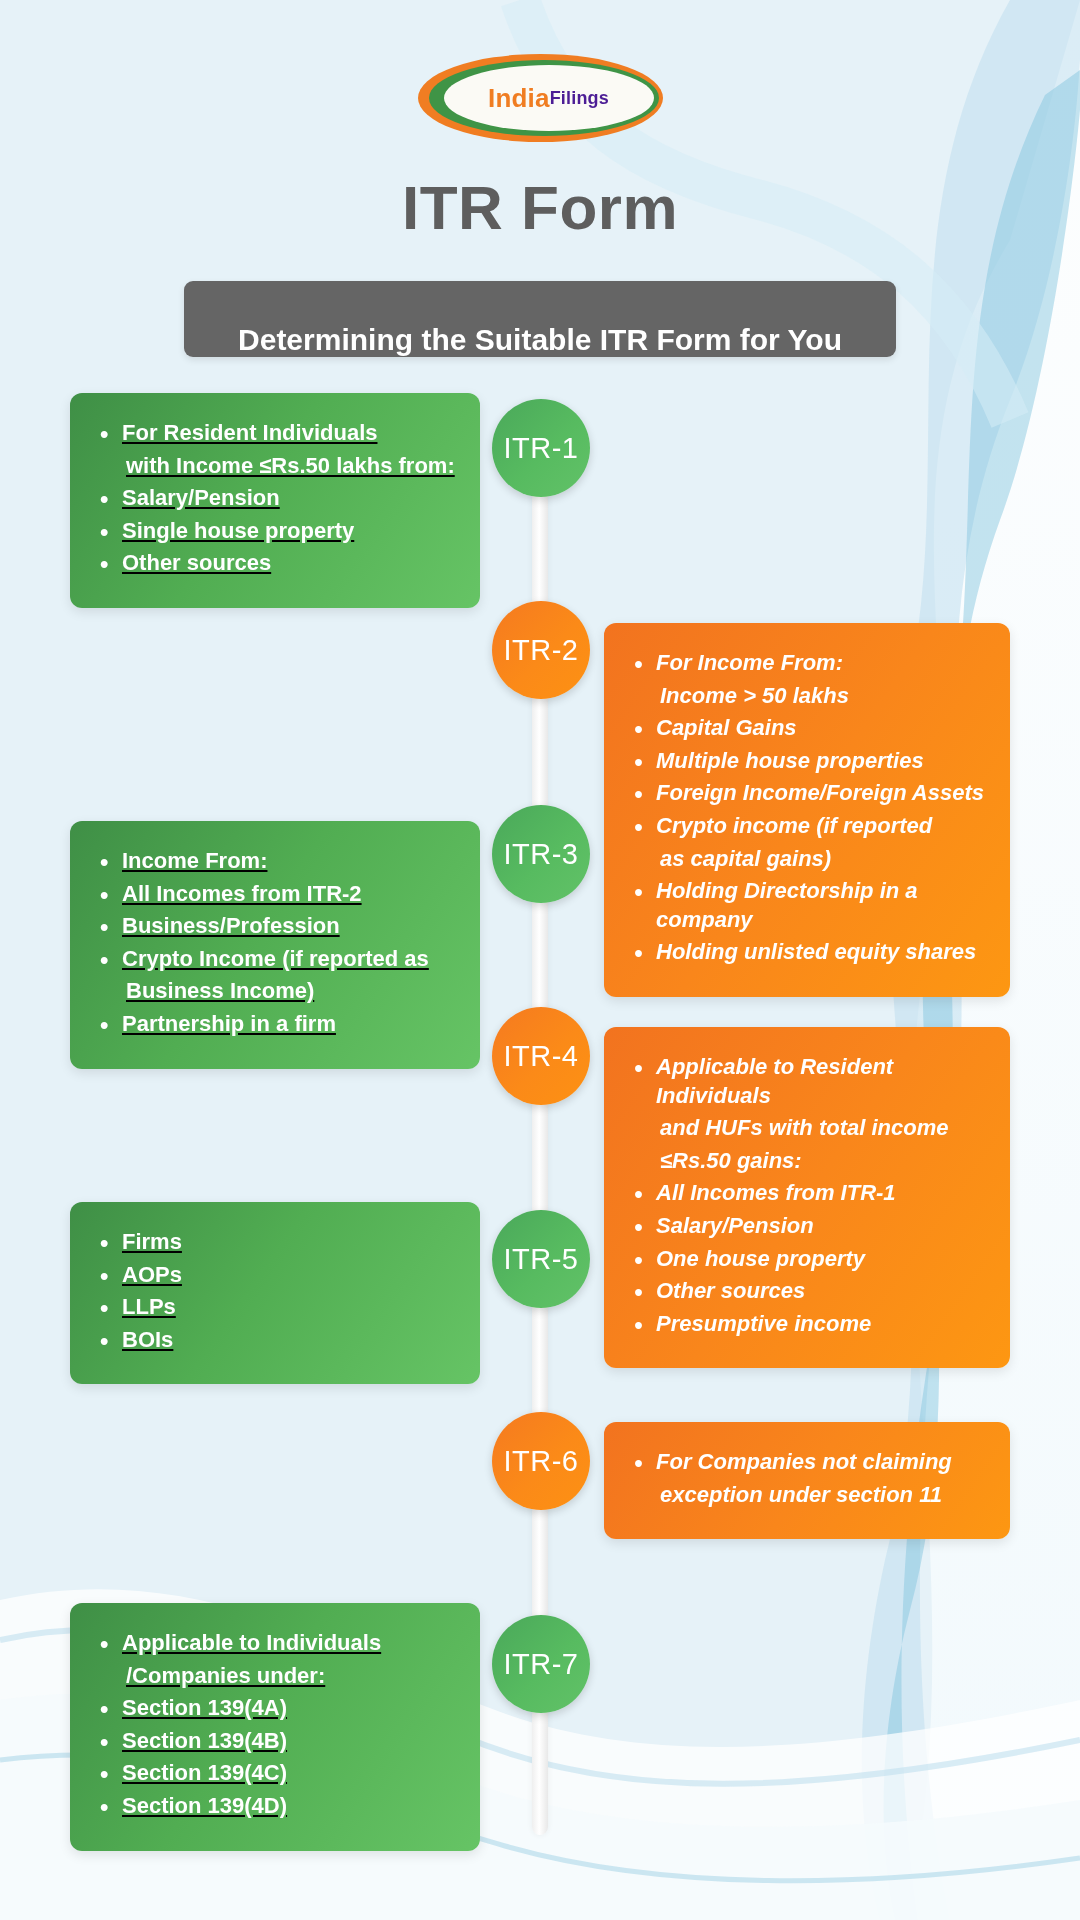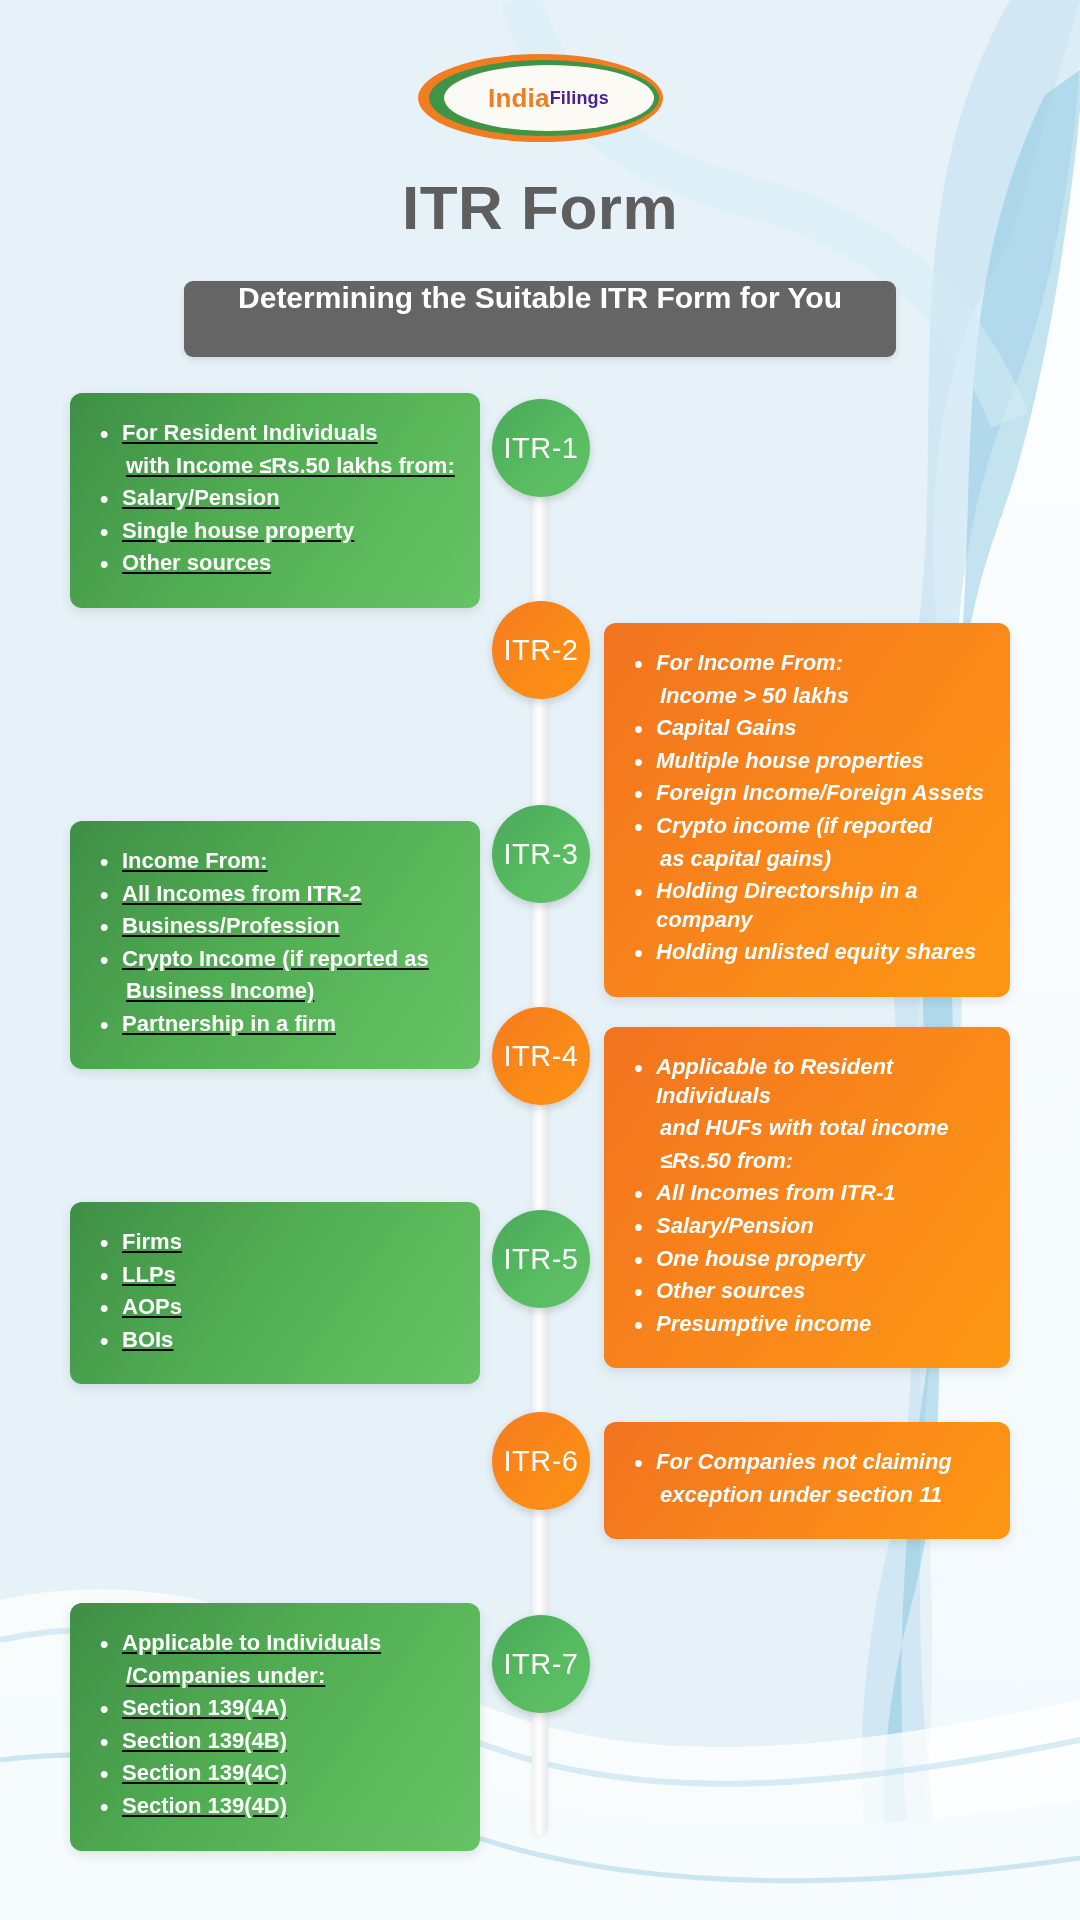--- a/index.html
+++ b/index.html
@@ -37,21 +37,21 @@
   .logo-bottom{ font-size:18px; font-weight:bold; color:#4c1d95; letter-spacing:.2px; }
 
   .page-title{
     margin-top:24px;
     font-size:62px; font-weight:bold; color:#5e5e5e; letter-spacing:.5px;
   }
 
   .subtitle-banner{
     margin:38px auto 0; width:712px; height:76px;
     background:#656565; border-radius:9px;
-    display:flex; align-items:flex-start; justify-content:center;
+    display:flex; align-items:flex-end; justify-content:center;
     box-shadow:0 3px 7px rgba(0,0,0,.10);
   }
   .subtitle-banner span{ color:#fff; font-size:30px; font-weight:bold; }
 
   
   .timeline{ position:relative; z-index:2; margin-top:42px; height:1530px; }
   .spine{
     position:absolute; left:532px; top:26px; width:16px; height:1410px;
     background:linear-gradient(90deg,#efefef 0%,#ffffff 45%,#e8e8e8 100%);
     border-radius:8px;
@@ -182,36 +182,36 @@
             <li class="bulleted">Partnership in a firm</li>
           </ul>
         </div>
         <div class="circle green circ-x" style="top: 0px;">ITR-3</div>
       </div>
       <div class="node" id="n4" style="top: 608px; left: 0px; width: 1080px;">
         <div class="card orange right" style="top: 20px;">
           <ul>
             <li class="bulleted">Applicable to Resident Individuals</li>
             <li class="cont">and HUFs with total income</li>
-            <li class="cont">≤Rs.50 from:</li>
+            <li class="cont">≤Rs.50 gains:</li>
             <li class="bulleted">All Incomes from ITR-1</li>
             <li class="bulleted">Salary/Pension</li>
             <li class="bulleted">One house property</li>
             <li class="bulleted">Other sources</li>
             <li class="bulleted">Presumptive income</li>
           </ul>
         </div>
         <div class="circle orange circ-x" style="top: 0px;">ITR-4</div>
       </div>
       <div class="node" id="n5" style="top: 811px; left: 0px; width: 1080px;">
         <div class="card green left" style="top: -8px;">
           <ul>
             <li class="bulleted">Firms</li>
+            <li class="bulleted">AOPs</li>
             <li class="bulleted">LLPs</li>
-            <li class="bulleted">AOPs</li>
             <li class="bulleted">BOIs</li>
           </ul>
         </div>
         <div class="circle green circ-x" style="top: 0px;">ITR-5</div>
       </div>
       <div class="node" id="n6" style="top: 1013px; left: 0px; width: 1080px;">
         <div class="card orange right" style="top: 10px;">
           <ul>
             <li class="bulleted">For Companies not claiming</li>
             <li class="cont">exception under section 11</li>

